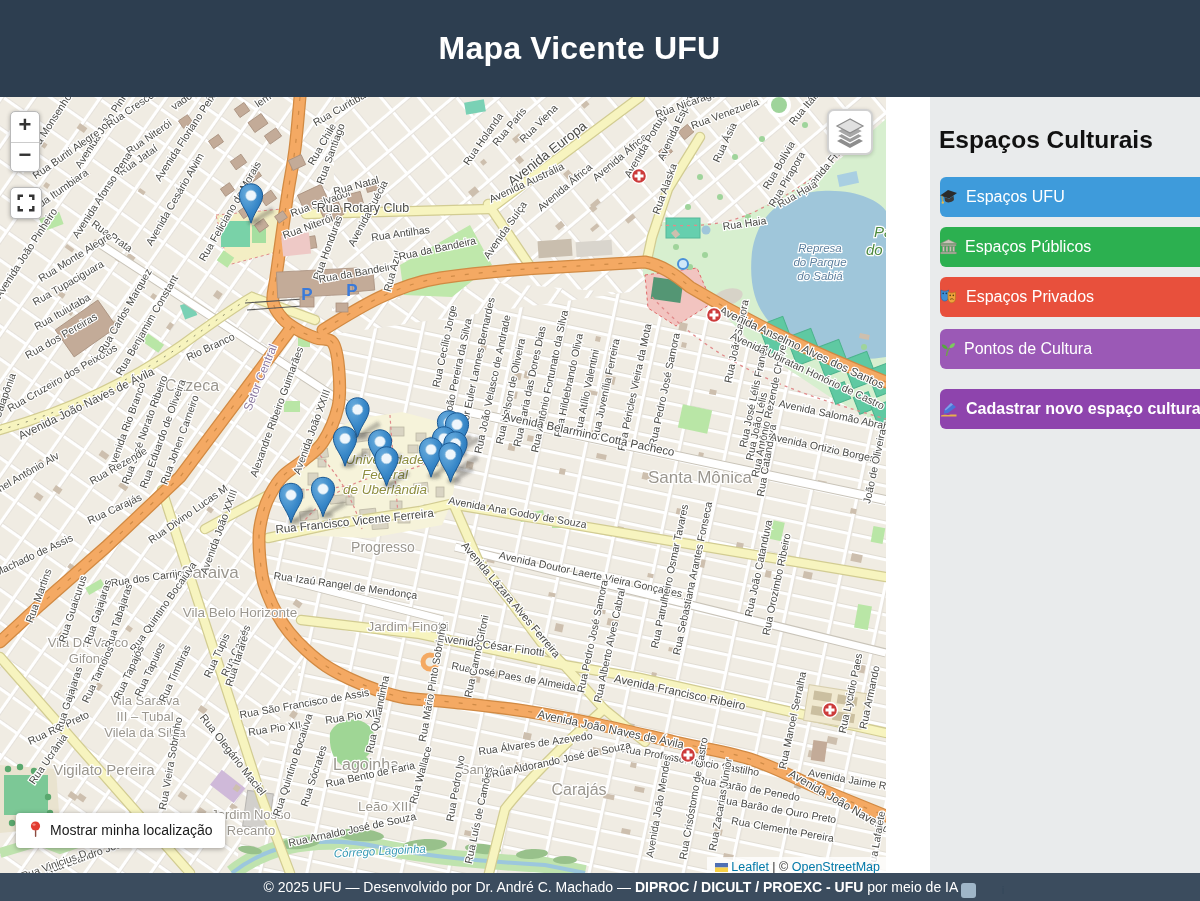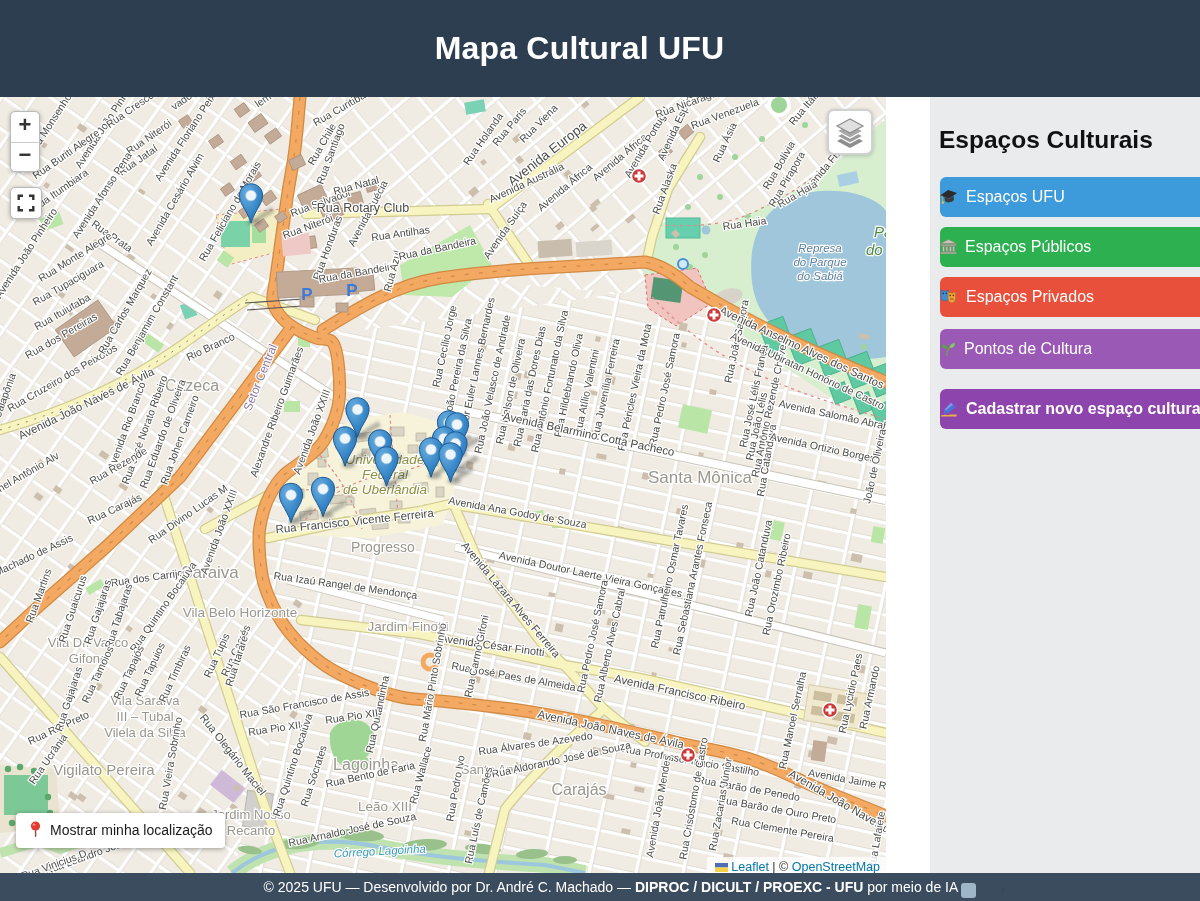--- a/index.html
+++ b/index.html
@@ -26,21 +26,21 @@
   .zoomctl .sep { position:absolute; left:0; top:30px; width:28px; border-top:1px solid #ccc; }
   .fsctl { position:absolute; left:10px; top:90px; width:32px; height:32px; background:#fff; border:1px solid #b9b9b9; border-radius:5px; box-shadow:0 1px 4px rgba(0,0,0,0.3); }
   .layersctl { position:absolute; left:827px; top:12px; width:46px; height:46px; background:#fff; border:2px solid rgba(0,0,0,0.18); border-radius:7px; box-shadow:0 1px 4px rgba(0,0,0,0.2); }
   .locbtn { position:absolute; left:16px; top:716px; height:35px; background:#fff; border-radius:4px; box-shadow:0 1px 5px rgba(0,0,0,0.35); font-size:14px; color:#1a1a1a; line-height:35px; padding:0 12px 0 13px; white-space:nowrap; }
   .attrib { position:absolute; right:0; bottom:0; height:16px; background:rgba(255,255,255,0.78); font-size:12.5px; color:#333; line-height:20px; padding:0 6px 0 8px; white-space:nowrap; }
   .attrib a { color:#0078a8; text-decoration:none; }
 </style>
 </head>
 <body>
 <div class="header">
-    <h1>Mapa Cultural UFU</h1>
+    <h1>Mapa Vicente UFU</h1>
   </div>
 
 <div class="mapwrap" id="map">
 
 <svg width="886" height="776" viewBox="0 0 886 776" style="position:absolute;left:0;top:0;" xmlns="http://www.w3.org/2000/svg">
       <defs>
         <pattern id="gA1" width="27" height="40" patternUnits="userSpaceOnUse" patternTransform="rotate(-55)">
           <line x1="0" y1="0" x2="0" y2="40" stroke="#ddd8cf" stroke-width="8"></line>
           <line x1="0" y1="0" x2="0" y2="40" stroke="#ffffff" stroke-width="6.5"></line>
         </pattern>

